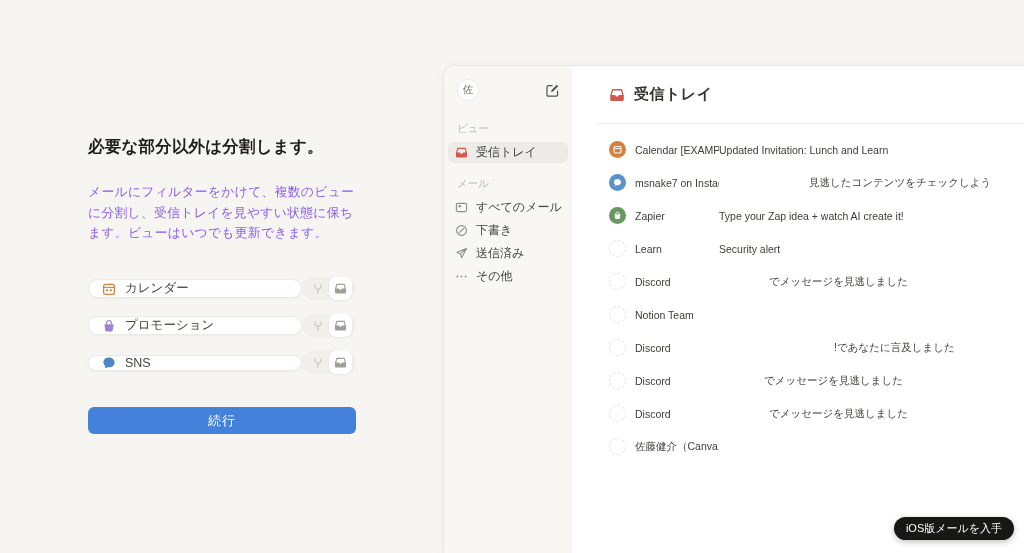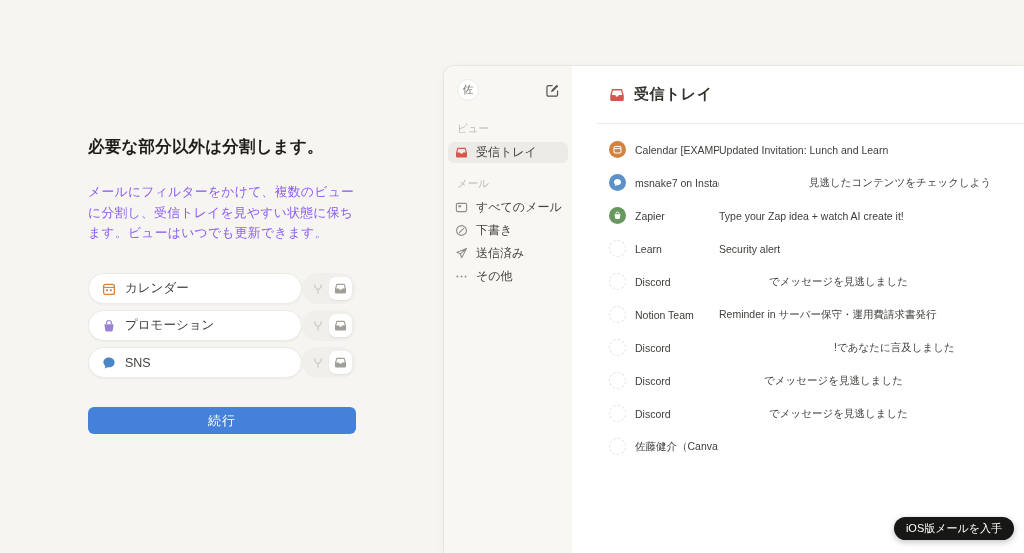--- a/index.html
+++ b/index.html
@@ -10,21 +10,21 @@
     font-family:"Liberation Sans","DejaVu Sans",sans-serif;
     color:#37352f;
   }
   svg { display:block; }
 
   
   .onboarding { position:absolute; left:88px; top:136px; width:268px; }
   .ob-title { font-size:16.5px; font-weight:700; color:#1f1e1b; letter-spacing:.2px; margin-bottom:24px; }
   .ob-desc { font-size:12.8px; color:#8b5cf6; line-height:1.62; letter-spacing:.3px; margin-bottom:29px; }
 
-  .filter-row { display:flex; height:31px; margin-bottom:6px; }
+  .filter-row { display:flex; height:31px; margin-bottom:6px;align-items:center; }
   .pill {
     flex:1; display:flex; align-items:center; gap:9px; padding:0 13px;
     background:#fff; border:1px solid #eceae6; border-radius:16px;
     box-shadow:0 1px 2px rgba(0,0,0,.04);
     font-size:12.5px; color:#454440; cursor:pointer;
   }
   .toggle {
     width:54px; background:#f1efec; border-radius:16px;
     display:flex; align-items:center; justify-content:space-between;
     padding:0 4px 0 9px;
@@ -290,21 +290,20 @@
         <span class="subject" style="--indent: 0px;">Security alert</span>
       </div>
       <div class="row">
         <span class="row-avatar empty"></span>
         <span class="sender">Discord</span>
         <span class="subject" style="--indent: 50px;">でメッセージを見逃しました</span>
       </div>
       <div class="row">
         <span class="row-avatar empty"></span>
         <span class="sender">Notion Team</span>
-        <span class="subject" style="--indent: 0px;">Reminder in サーバー保守・運用費請求書発行</span>
       </div>
       <div class="row">
         <span class="row-avatar empty"></span>
         <span class="sender">Discord</span>
         <span class="subject" style="--indent: 115px;">!であなたに言及しました</span>
       </div>
       <div class="row">
         <span class="row-avatar empty"></span>
         <span class="sender">Discord</span>
         <span class="subject" style="--indent: 45px;">でメッセージを見逃しました</span>

